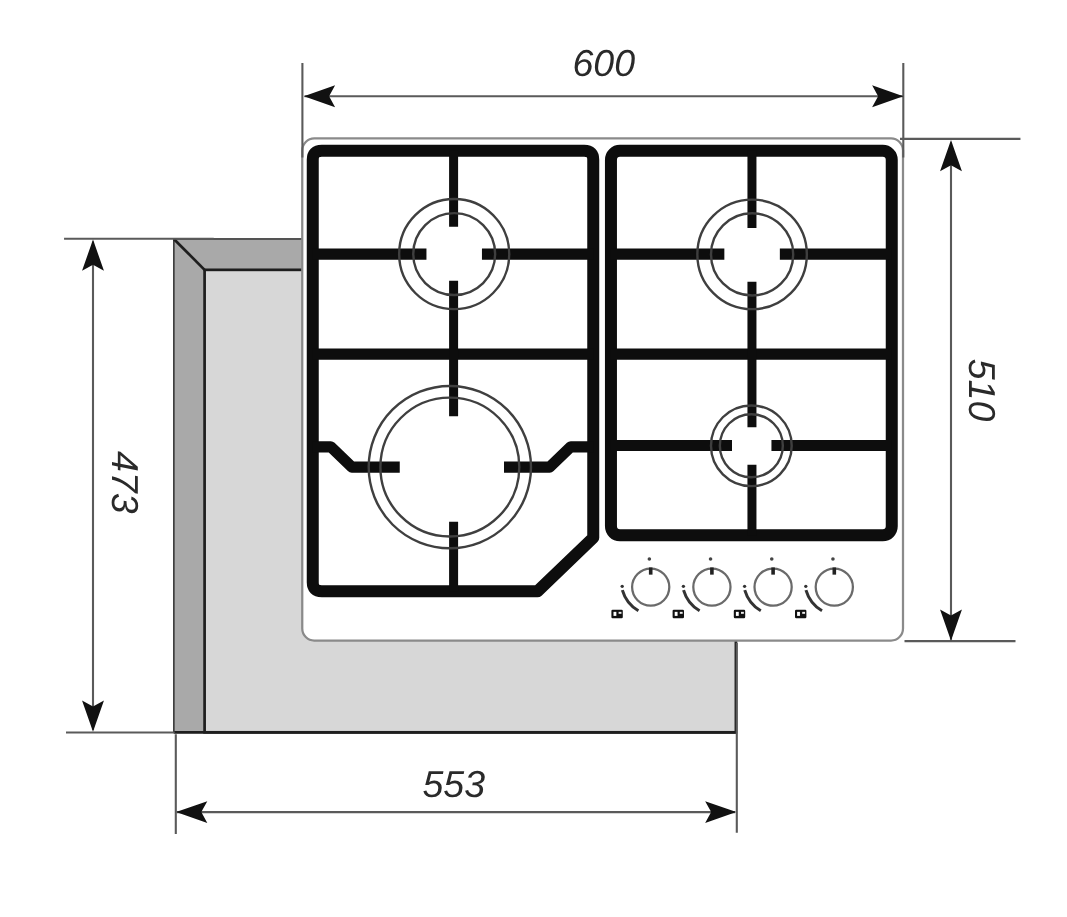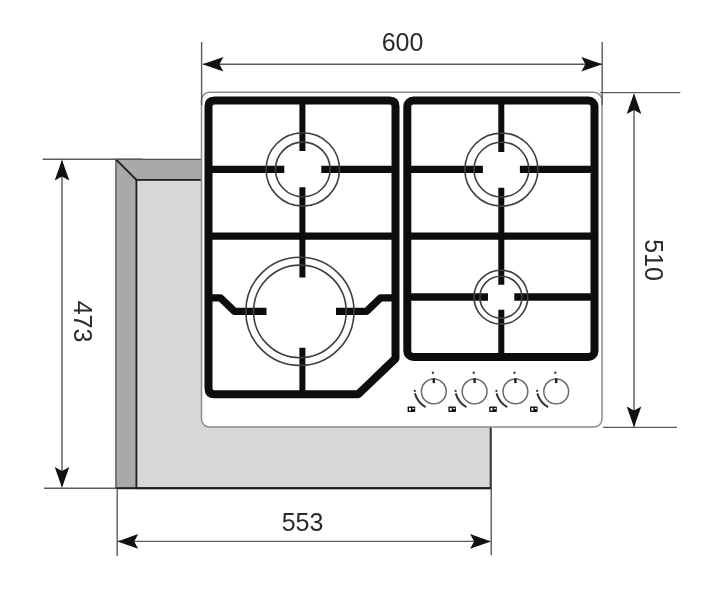--- a/index.html
+++ b/index.html
@@ -1,16 +1,16 @@
 <!DOCTYPE html>
 <html><head>
 <meta charset="utf-8">
 <style>
   html,body{margin:0;padding:0;background:#ffffff;}
-  #wrap{width:711px;height:611px;position:relative;font-family:"Liberation Sans",sans-serif;}
+  #wrap{width:711px;height:611px;position:relative;font-family:"Liberation Sans",sans-serif;font-style:italic;}
 </style>
 </head>
 <body>
 <div id="wrap">
 <svg width="711" height="611" viewBox="0 0 711 611">
 
   <rect x="115.9" y="159.3" width="374.7" height="328.9" fill="#a9a9a9" stroke="#3c3c3c" stroke-width="1.1"></rect>
   <rect x="136.4" y="179.9" width="354.2" height="308.3" fill="#d7d7d7" stroke="#1e1e1e" stroke-width="1.8"></rect>
   <line x1="115.9" y1="159.3" x2="136.9" y2="180.4" stroke="#1e1e1e" stroke-width="1.8"></line>
   <line x1="115.9" y1="488.2" x2="490.6" y2="488.2" stroke="#1e1e1e" stroke-width="1.9"></line>

